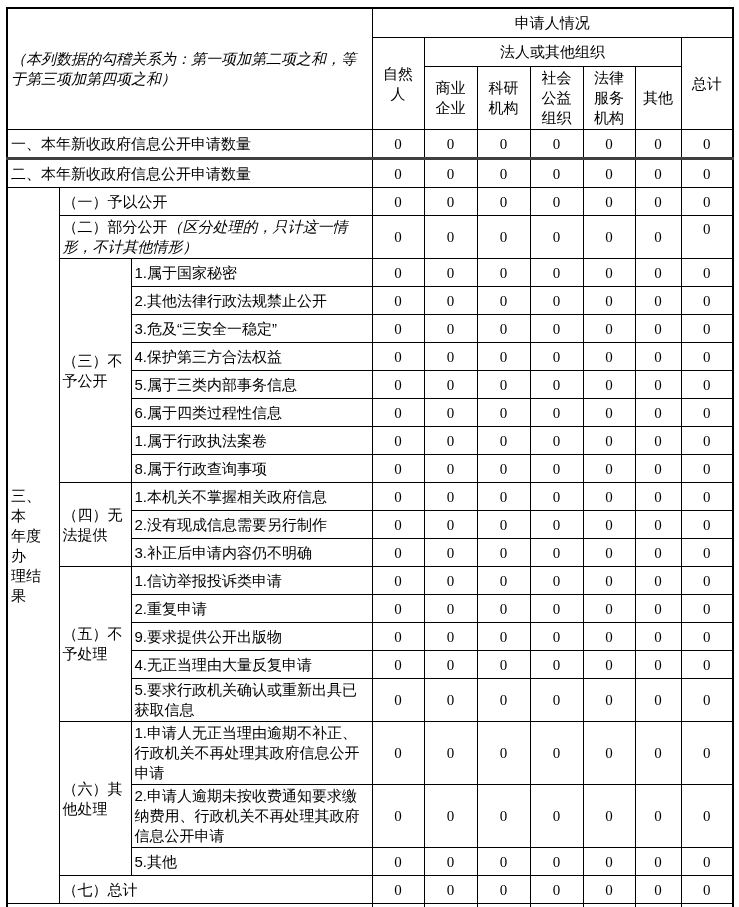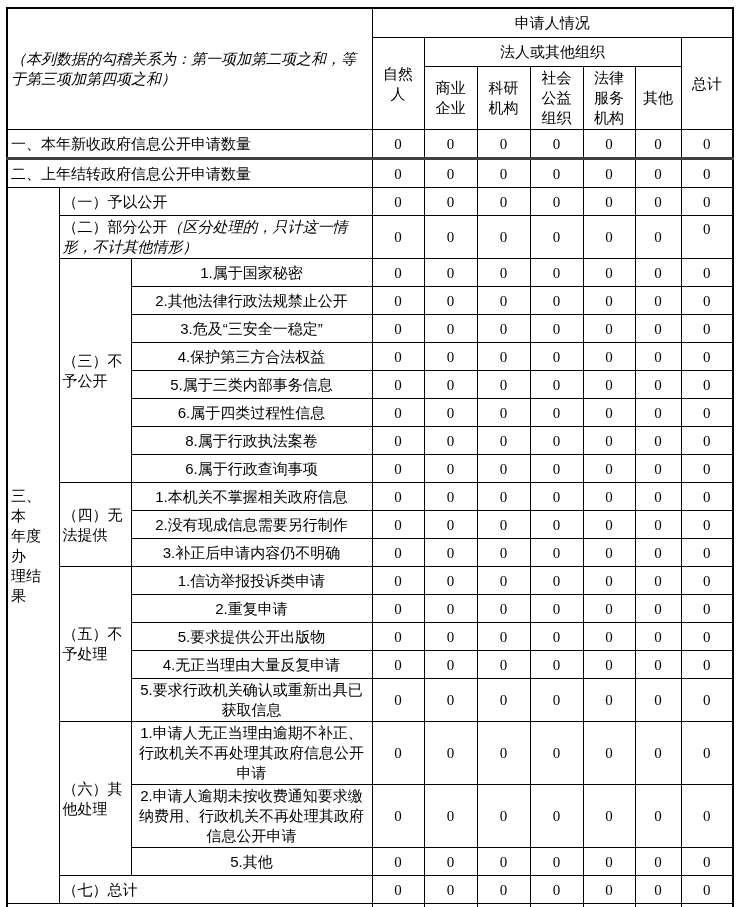--- a/index.html
+++ b/index.html
@@ -51,21 +51,21 @@
     margin-top: 40px;
   }
   
   .pre { white-space: pre-line; }
   
   td.lab {
     text-align: left;
     padding-left: 4px;
   }
   td.sub {
-    text-align: center;
+    text-align: left;
     padding-left: 5px;
   }
   td.grp {
     text-align: left;
     padding-left: 5px;
     line-height: 24px;
   }
   td.sect {
     text-align: left;
     padding-left: 3px;
@@ -136,21 +136,21 @@
     <td class="num">0</td>
           <td class="num">0</td>
           <td class="num">0</td>
           <td class="num">0</td>
           <td class="num">0</td>
           <td class="num">0</td>
           <td class="num">0</td>
         </tr>
 
     <tr class="single">
-      <td class="lab" colspan="3">二、上年结转政府信息公开申请数量</td>
+      <td class="lab" colspan="3">二、本年新收政府信息公开申请数量</td>
     <td class="num">0</td>
           <td class="num">0</td>
           <td class="num">0</td>
           <td class="num">0</td>
           <td class="num">0</td>
           <td class="num">0</td>
           <td class="num">0</td>
         </tr>
 
     <tr class="single">
@@ -235,31 +235,31 @@
       <td class="sub">6.属于四类过程性信息</td>
     <td class="num">0</td>
           <td class="num">0</td>
           <td class="num">0</td>
           <td class="num">0</td>
           <td class="num">0</td>
           <td class="num">0</td>
           <td class="num">0</td>
         </tr>
     <tr class="single">
-      <td class="sub">8.属于行政执法案卷</td>
-    <td class="num">0</td>
-          <td class="num">0</td>
-          <td class="num">0</td>
-          <td class="num">0</td>
-          <td class="num">0</td>
-          <td class="num">0</td>
-          <td class="num">0</td>
-        </tr>
-    <tr class="single">
-      <td class="sub">6.属于行政查询事项</td>
+      <td class="sub">1.属于行政执法案卷</td>
+    <td class="num">0</td>
+          <td class="num">0</td>
+          <td class="num">0</td>
+          <td class="num">0</td>
+          <td class="num">0</td>
+          <td class="num">0</td>
+          <td class="num">0</td>
+        </tr>
+    <tr class="single">
+      <td class="sub">8.属于行政查询事项</td>
     <td class="num">0</td>
           <td class="num">0</td>
           <td class="num">0</td>
           <td class="num">0</td>
           <td class="num">0</td>
           <td class="num">0</td>
           <td class="num">0</td>
         </tr>
 
     <tr class="single">
@@ -311,21 +311,21 @@
       <td class="sub">2.重复申请</td>
     <td class="num">0</td>
           <td class="num">0</td>
           <td class="num">0</td>
           <td class="num">0</td>
           <td class="num">0</td>
           <td class="num">0</td>
           <td class="num">0</td>
         </tr>
     <tr class="single">
-      <td class="sub">5.要求提供公开出版物</td>
+      <td class="sub">9.要求提供公开出版物</td>
     <td class="num">0</td>
           <td class="num">0</td>
           <td class="num">0</td>
           <td class="num">0</td>
           <td class="num">0</td>
           <td class="num">0</td>
           <td class="num">0</td>
         </tr>
     <tr class="single">
       <td class="sub">4.无正当理由大量反复申请</td>

